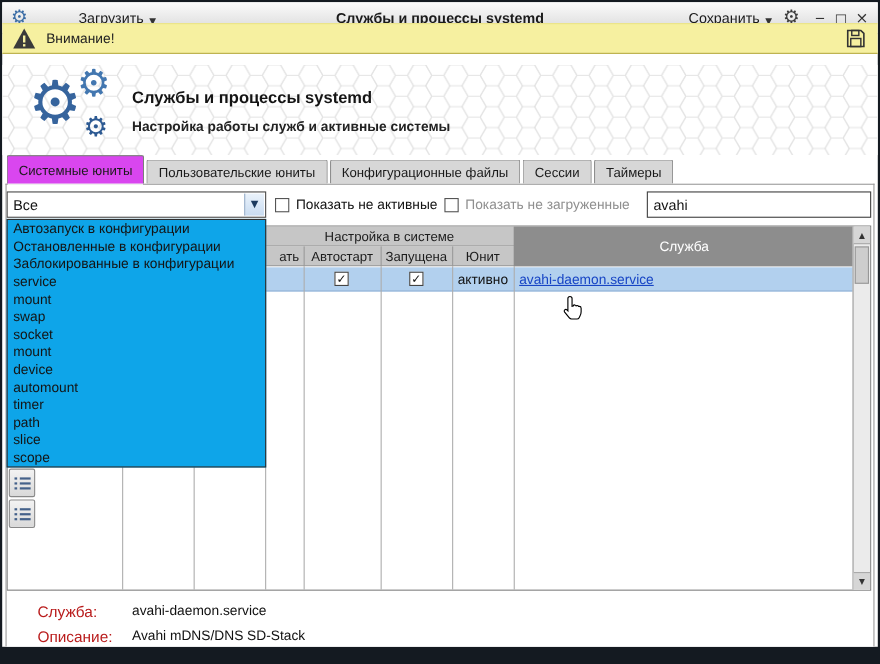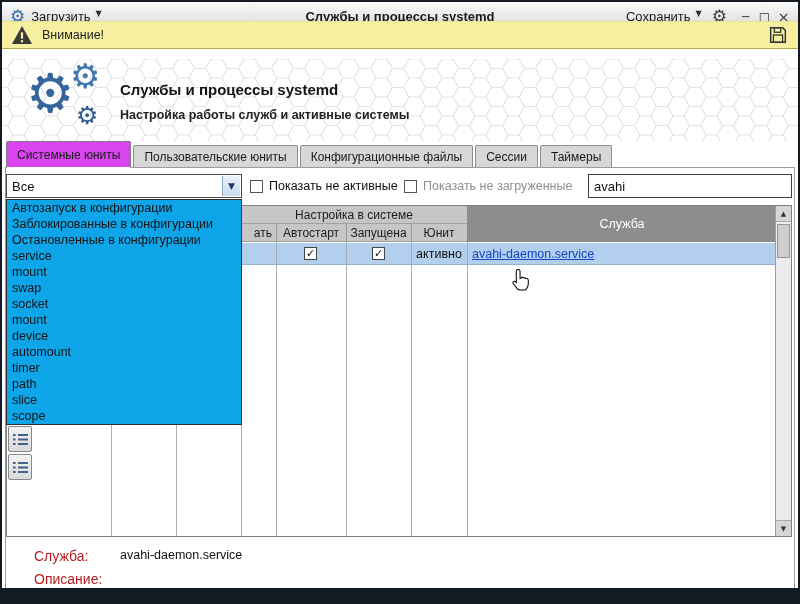--- a/index.html
+++ b/index.html
@@ -7,21 +7,21 @@
   .frame { position:relative; width:800px; height:604px; background:#141a21; }
   .win { position:absolute; left:2px; top:2px; width:796px; height:586px; background:#fff; overflow:hidden; }
 
   
   .titlebar { position:absolute; left:0; top:0; width:796px; height:29px;
     background:linear-gradient(#fbfbfb,#d8d8d8); border-bottom:1px solid #9d9d9d; }
   .tb-left { position:absolute; left:8px; top:0; height:29px; display:flex; align-items:center; gap:6px; }
   .tb-title { position:absolute; left:0; top:0; width:100%; height:29px; display:flex; align-items:center;
     justify-content:center; font-size:13px; font-weight:bold; color:#1a1a1a; pointer-events:none; }
   .tb-right { position:absolute; right:6px; top:0; height:29px; display:flex; align-items:center; gap:10px; }
-  .menu-label { font-size:13px; color:#1a1a1a; display:flex; align-items:flex-start; gap:5px; cursor:default; }
+  .menu-label { font-size:13px; color:#1a1a1a; display:flex; align-items:flex-end; gap:5px; cursor:default;margin-left:40px; }
   .glyph { font-family:"DejaVu Sans",sans-serif; }
   .caret { font-size:8px; color:#333; }
   .gear-small { font-size:17px; color:#3a6ca5; line-height:1; }
   .gear-settings { font-size:17px; color:#3c3c3c; line-height:1; }
   .winctl { display:flex; align-items:center; gap:2px; }
   .winctl span { width:17px; text-align:center; font-size:12px; color:#333; }
 
   
   .warnbar { position:absolute; left:0; top:19px; width:796px; height:28px; background:#f6f0a0;
     border-top:1px solid #eae388; border-bottom:1px solid #b9ac48; display:flex; align-items:center; padding:0 9px; }
@@ -249,22 +249,22 @@
           <rect x="5" y="1" width="10" height="2" fill="#44618a"></rect>
         <rect x="0" y="5.5" width="2.6" height="2" fill="#44618a"></rect>
           <rect x="5" y="5.5" width="10" height="2" fill="#44618a"></rect>
         <rect x="0" y="10" width="2.6" height="2" fill="#44618a"></rect>
           <rect x="5" y="10" width="10" height="2" fill="#44618a"></rect>
       </svg>
     </div>
 
     <div class="dropdown">
       <div class="dd-item">Автозапуск в конфигурации</div>
+      <div class="dd-item">Остановленные в конфигурации</div>
       <div class="dd-item">Заблокированные в конфигурации</div>
-      <div class="dd-item">Остановленные в конфигурации</div>
       <div class="dd-item">service</div>
       <div class="dd-item">mount</div>
       <div class="dd-item">swap</div>
       <div class="dd-item">socket</div>
       <div class="dd-item">mount</div>
       <div class="dd-item">device</div>
       <div class="dd-item">automount</div>
       <div class="dd-item">timer</div>
       <div class="dd-item">path</div>
       <div class="dd-item">slice</div>
@@ -273,16 +273,17 @@
 
     <div class="cursor-hand">
       <svg width="18" height="23" viewBox="0 0 19 24">
         <path d="M8.5 3.5 C8.5 2.4 7.6 1.5 6.5 1.5 C5.4 1.5 4.5 2.4 4.5 3.5 L4.5 15.2 L3.6 14.3 C3.0 13.7 2.1 13.7 1.5 14.3 C0.9 14.9 0.9 15.8 1.4 16.5 L5.9 22.1 C6.4 22.7 7.2 23.1 8.0 23.1 L13.2 23.1 C14.1 23.1 14.9 22.6 15.3 21.8 L16.1 20.3 C16.8 19.0 17.2 17.6 17.2 16.1 L17.2 12.7 C17.2 11.7 16.4 10.9 15.4 10.9 L14.7 10.9 C14.4 10.4 13.8 10.1 13.2 10.2 L12.3 10.4 C12.1 10.0 11.7 9.7 11.2 9.6 C10.5 9.5 9.8 9.9 9.6 10.6 L8.5 10.9 Z" fill="#ffffff" stroke="#000000" stroke-width="1.1"></path>
       </svg>
     </div>
 
     <div class="detail-label" style="top:546px;">Служба:</div>
     <div class="detail-value" style="top:546px;">avahi-daemon.service</div>
     <div class="detail-label" style="top:569px;">Описание:</div>
+    <div class="detail-value" style="top:569px;">Avahi mDNS/DNS SD-Stack</div>
 
   </div>
 
 </div>
 
 </body></html>

